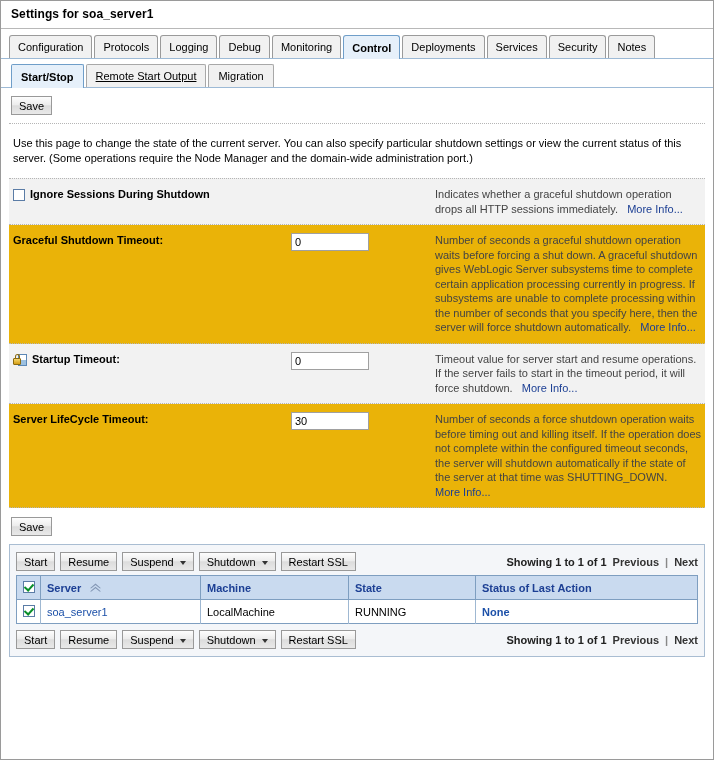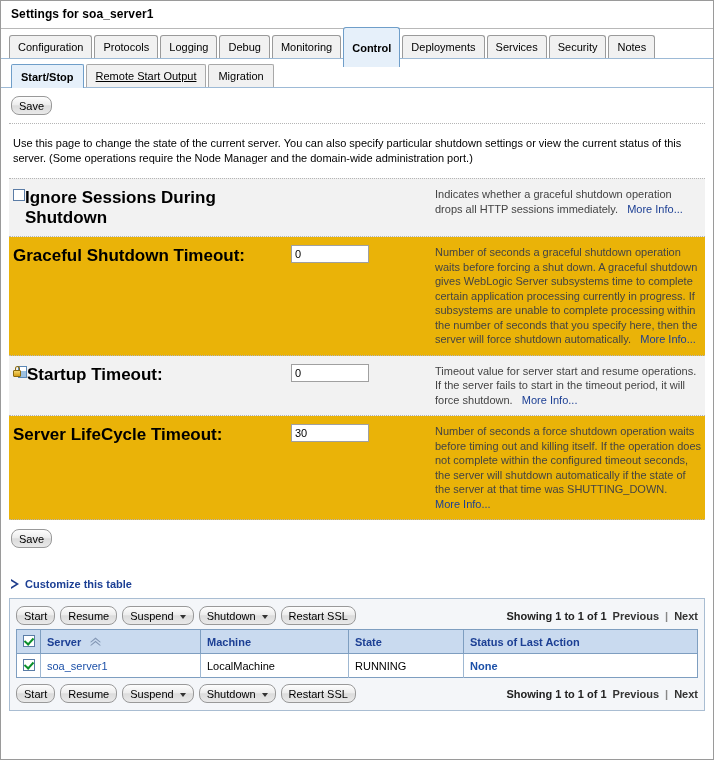--- a/index.html
+++ b/index.html
@@ -42,21 +42,21 @@
   .tabstrip-primary {
     position: relative;
     height: 23px;
     padding: 6px 0 0 8px;
     background: #ffffff;
     border-bottom: 1px solid #9dbad6;
     box-sizing: content-box;
   }
   .tabstrip-primary .tabs-row {
     display: flex;
-    align-items: center;
+    align-items: flex-start;
     gap: 2px;
     height: 23px;
   }
   .tab {
     position: relative;
     height: 100%;
     display: flex;
     align-items: center;
     padding: 0 8px;
     box-sizing: border-box;
@@ -69,21 +69,21 @@
     white-space: nowrap;
     cursor: pointer;
     user-select: none;
   }
   .tab.active {
     background: #e6f0fa;
     border-color: #6f9ec9;
     font-weight: bold;
     z-index: 3;
     margin-bottom: -1px;
-    height: 40px;
+    height: 24px;
   }
 
   
   .tabstrip-secondary {
     position: relative;
     height: 23px;
     padding: 5px 0 0 10px;
     background: #ffffff;
     border-bottom: 1px solid #9dbad6;
   }
@@ -133,21 +133,21 @@
     justify-content: center;
     gap: 4px;
     height: 19px;
     padding: 0 7px;
     box-sizing: border-box;
     font-family: "Liberation Sans", sans-serif;
     font-size: 11px;
     color: #000000;
     background: linear-gradient(to bottom, #fdfdfd 0%, #ededed 45%, #dcdcdc 52%, #e9e9e9 100%);
     border: 1px solid #999999;
-    border-radius: 8px;
+    border-radius: 0;
     cursor: pointer;
     white-space: nowrap;
     user-select: none;
   }
   .btn .caret {
     display: inline-block;
     width: 0; height: 0;
     border-left: 3px solid transparent;
     border-right: 3px solid transparent;
     border-top: 4px solid #333333;
@@ -183,25 +183,26 @@
     box-sizing: border-box;
     min-height: 28px;
   }
   .prop-row.shaded { background: #f2f2f2; }
   .prop-row.plain  { background: #eab308; }
   .prop-row + .prop-row { border-top: none; }
 
   .prop-label {
     width: 278px;
     flex: 0 0 278px;
-    font-size: 17px;
+    font-size: 11px;
     font-weight: bold;
     color: #000000;
     display: flex;
     align-items: flex-start;
+    gap: 5px;
     padding-top: 1px;
   }
   .prop-field {
     width: 140px;
     flex: 0 0 140px;
   }
   .prop-desc {
     flex: 1 1 auto;
     font-size: 11px;
     line-height: 14.5px;
@@ -407,21 +408,21 @@
     position: relative;
     top: -1px;
     color: #8296b4;
     font-size: 10px;
     letter-spacing: -1px;
   }
   .sort-asc svg { vertical-align: middle; }
 
   .col-server  { width: 160px; }
   .col-machine { width: 148px; }
-  .col-state   { width: 115px; margin-top: 8px; }
+  .col-state   { width: 127px; margin-top: 8px; }
 </style>
 </head>
 <body>
 
 <div class="page">
 
   <div class="page-title-bar">
     <span class="page-title">Settings for soa_server1</span>
   </div>
 
@@ -518,24 +519,20 @@
           </div>
           <div class="prop-field"><input type="text" class="text-input" value="30" style=""></div>
           <div class="prop-desc"><span>Number of seconds a force shutdown operation waits before timing out and killing itself. If the operation does not complete within the configured timeout seconds, the server will shutdown automatically if the state of the server at that time was SHUTTING_DOWN.</span>&nbsp;&nbsp; <a class="more-info">More Info...</a></div>
         </div>
       </div>
 
     <div class="save-row-bottom">
       <button class="btn">Save</button>
     </div>
 
-    <div class="customize-row">
-      <span class="tri-wrap"></span>
-      <span class="customize-label">Customize this table</span>
-    </div>
 
 
     <div class="table-panel">
 
       <div class="table-toolbar">
         <div class="toolbar-buttons" id="toolbar-top">
             <button class="btn">
               <span>Start</span>
             </button>
             <button class="btn">

